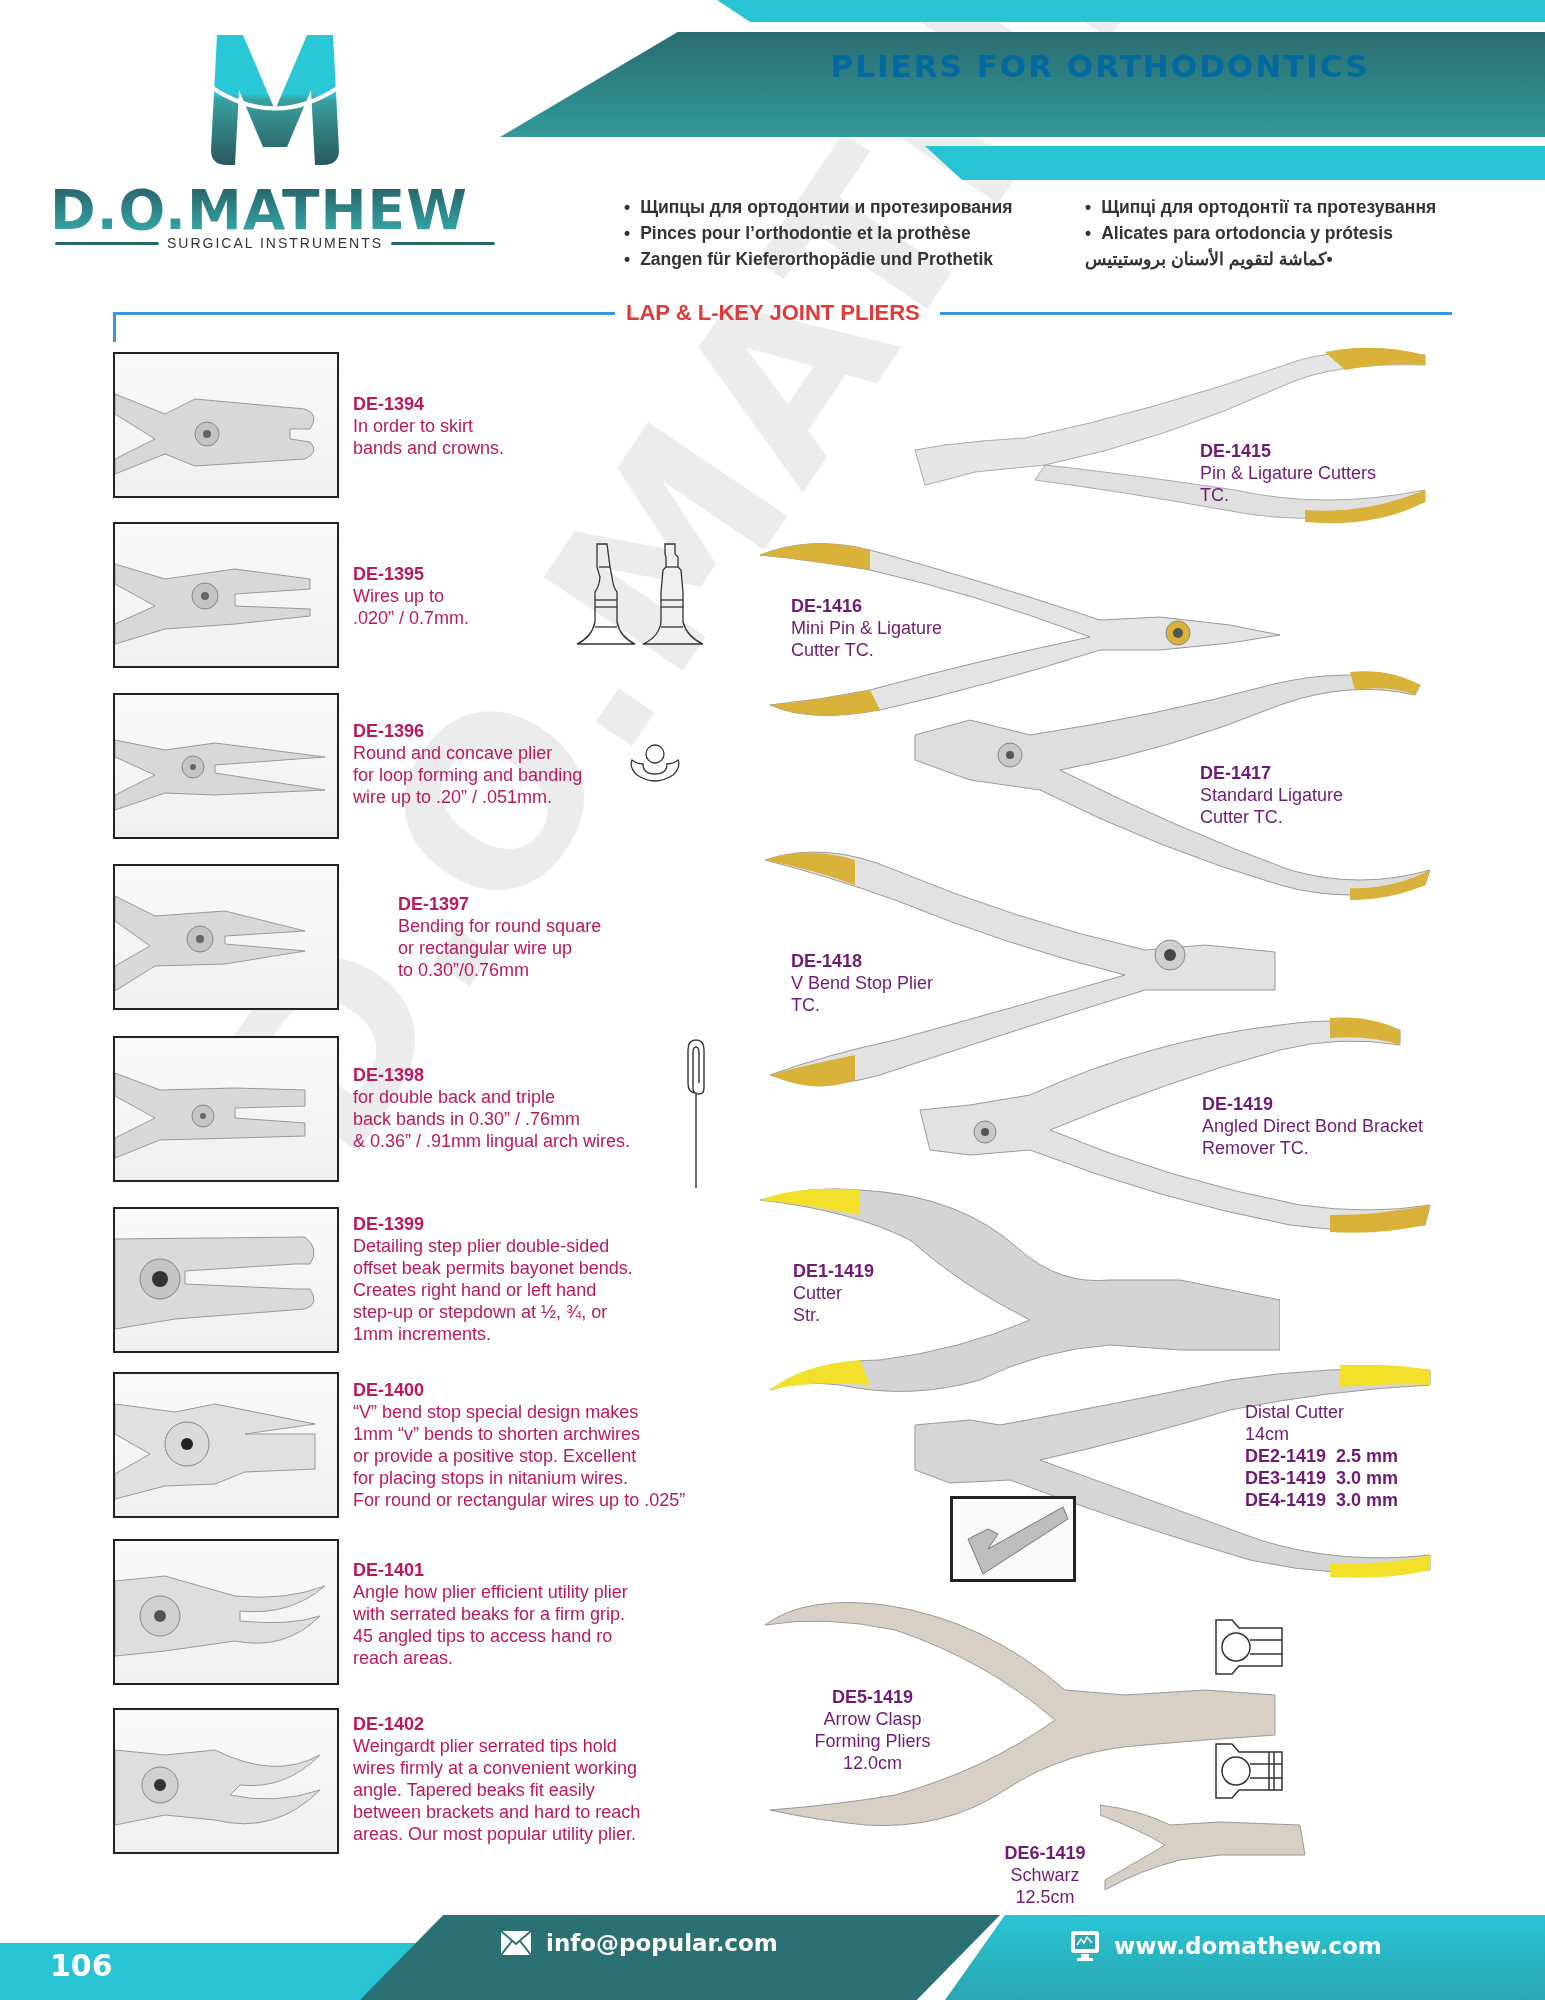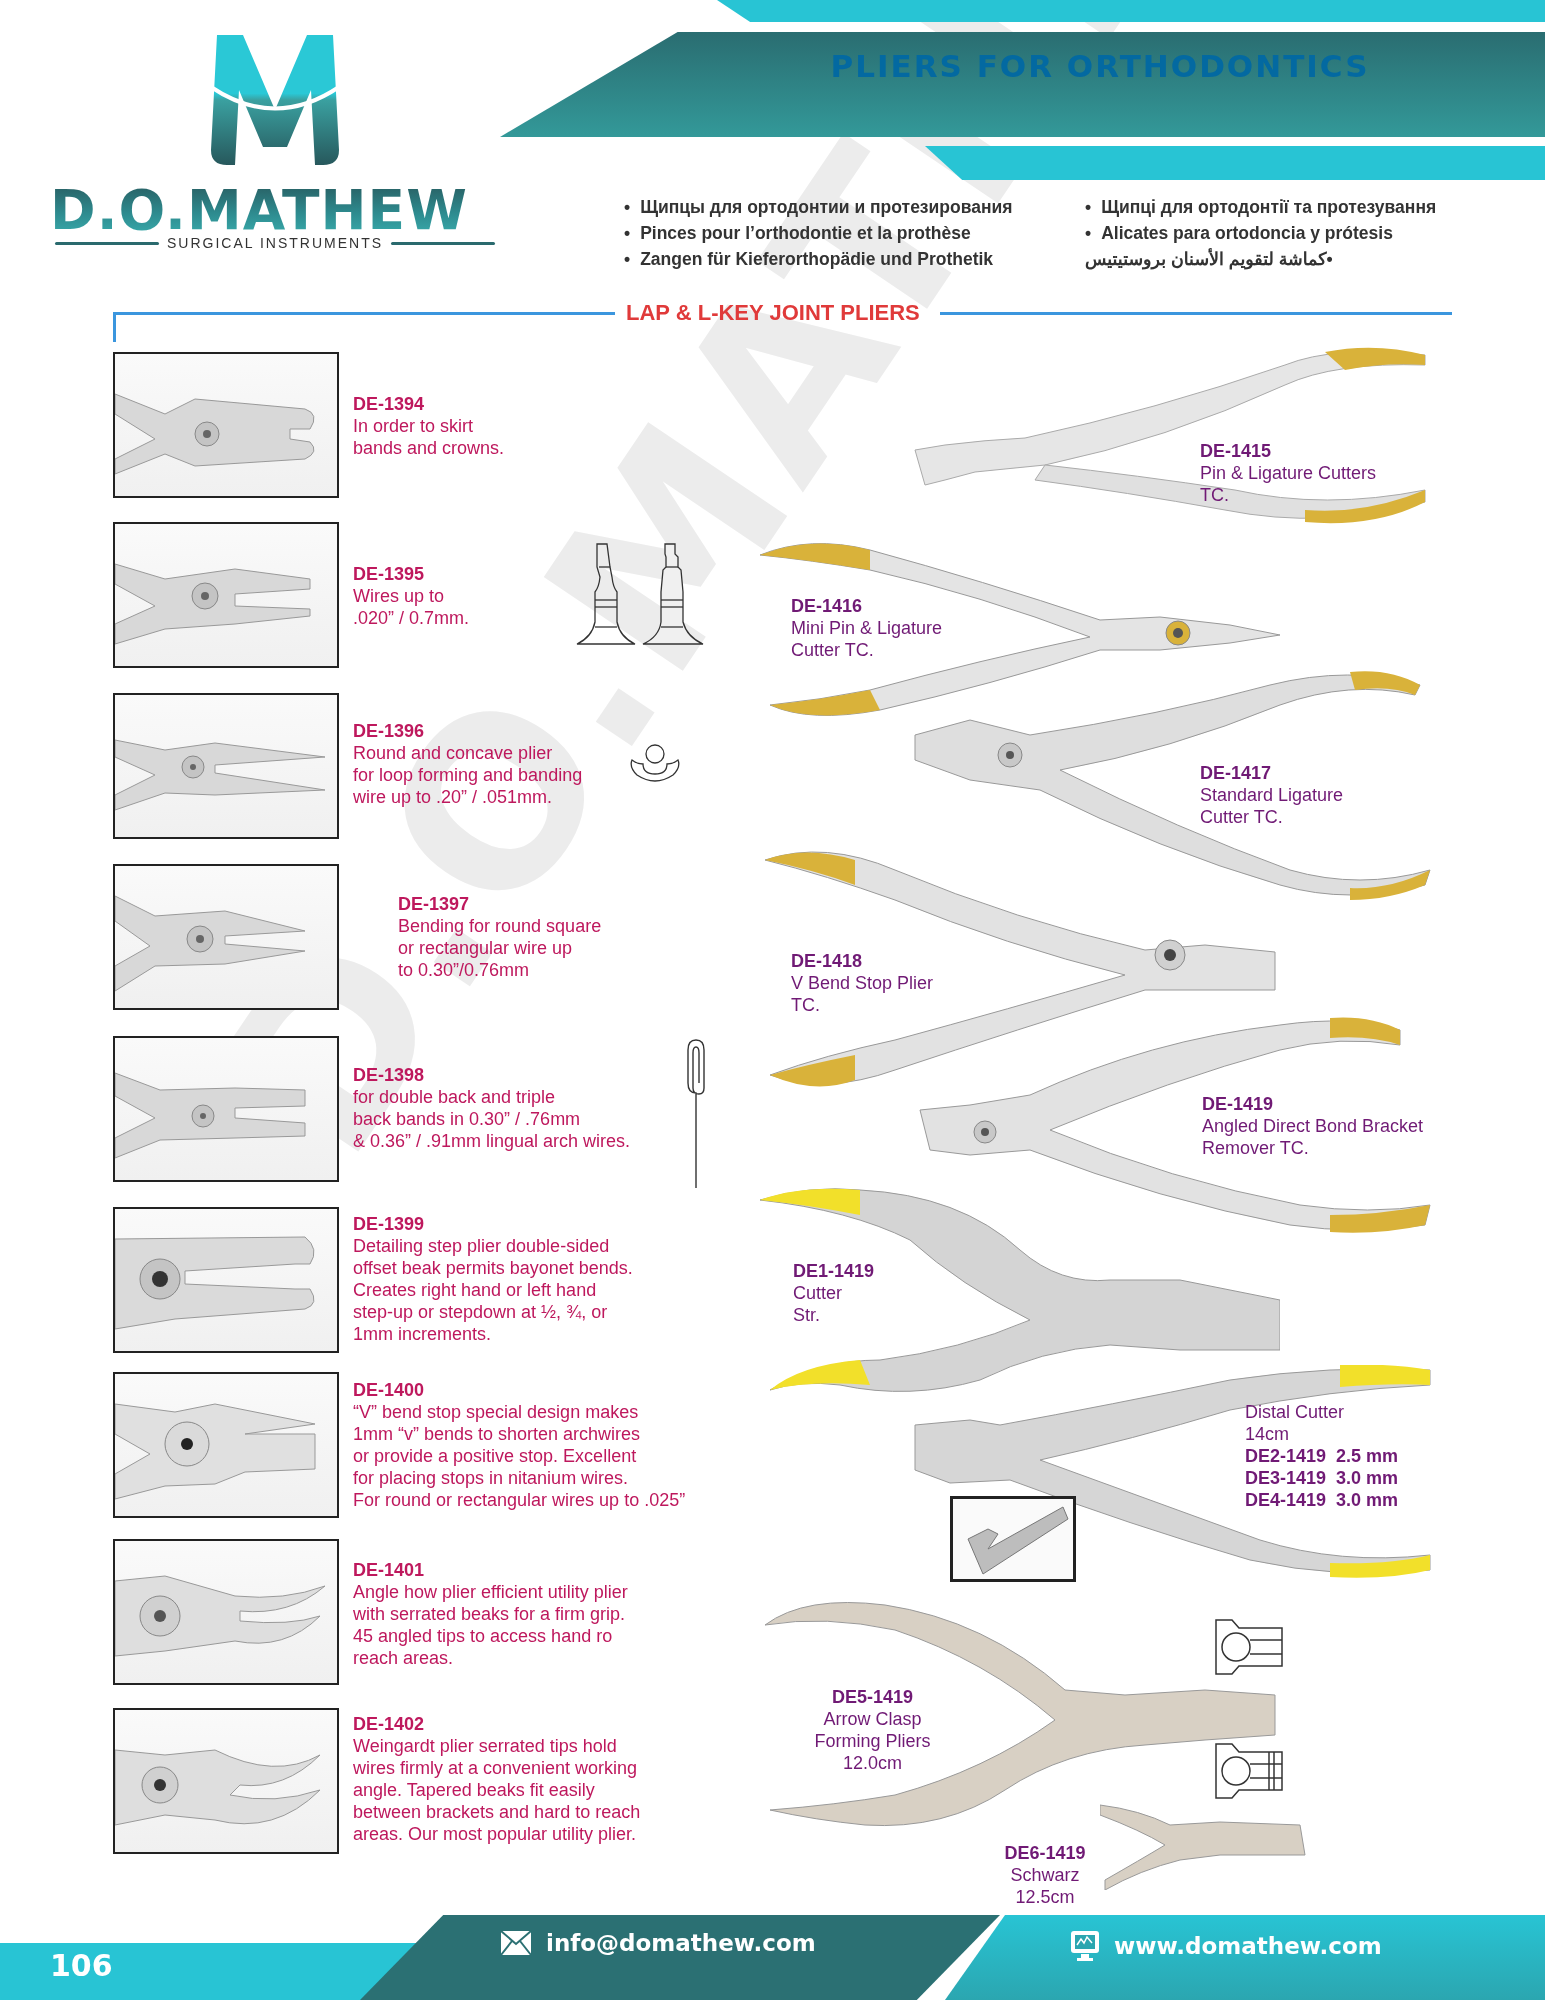--- a/index.html
+++ b/index.html
@@ -381,21 +381,21 @@
 
 <div class="foot-left"></div>
 <div class="foot-mid"></div>
 <div class="foot-right"></div>
 <div class="page-num">106</div>
 <div class="foot-email">
   <svg width="32" height="26" viewBox="0 0 32 26">
       <rect x="1" y="1" width="30" height="24" fill="#fff"></rect>
       <path d="M1 1 L16 14 L31 1 M1 25 L12 11 M31 25 L20 11" stroke="#2b7073" stroke-width="2" fill="none"></path>
     </svg>
-  <span>info@domathew.com</span>
+  <span>info@popular.com</span>
 </div>
 <div class="foot-web">
   <svg width="30" height="32" viewBox="0 0 30 32">
       <rect x="1" y="1" width="28" height="22" rx="3" fill="#fff"></rect>
       <rect x="5" y="5" width="20" height="14" fill="#2ba6b0"></rect>
       <path d="M7 15 L11 9 L14 13 L17 7 L22 13" stroke="#fff" stroke-width="1.5" fill="none"></path>
       <rect x="11" y="24" width="8" height="4" fill="#fff"></rect>
       <rect x="7" y="28" width="16" height="3" fill="#fff"></rect>
     </svg>
   <span>www.domathew.com</span>

